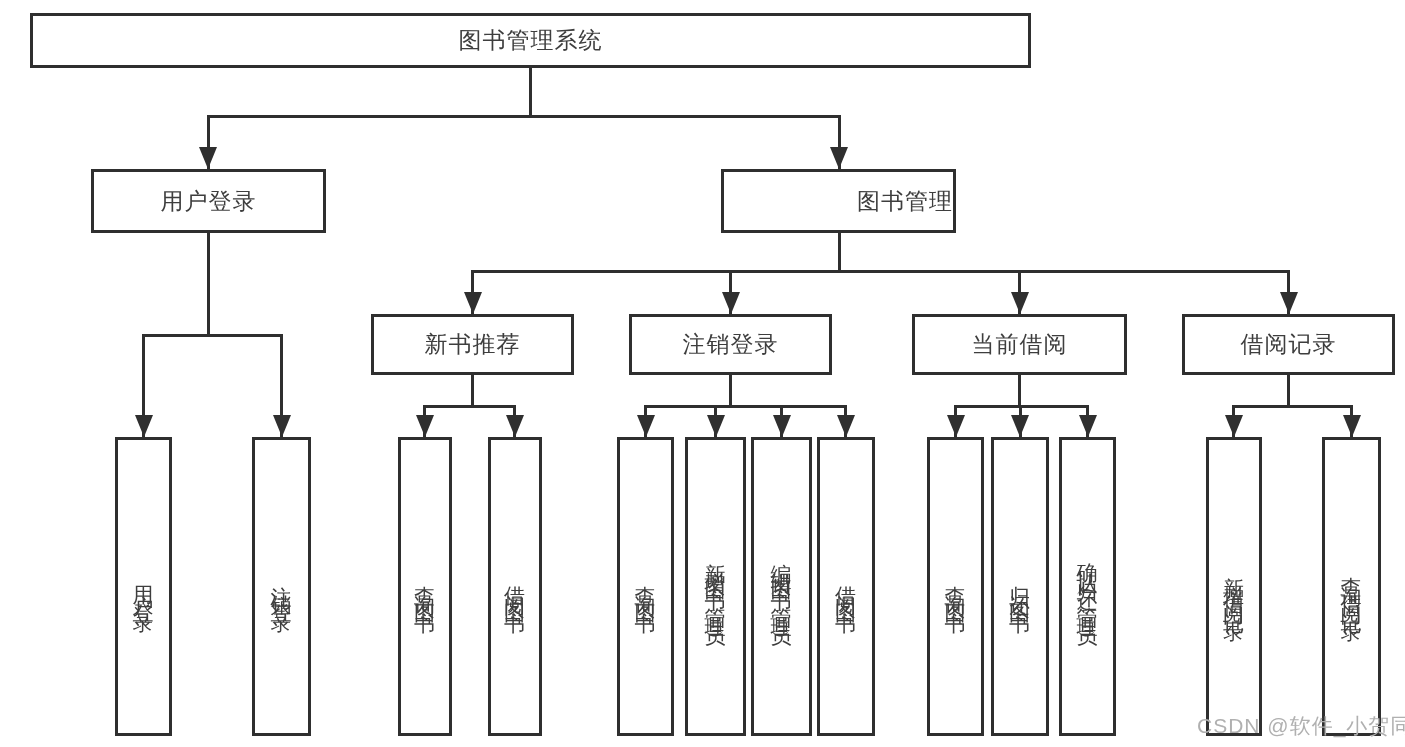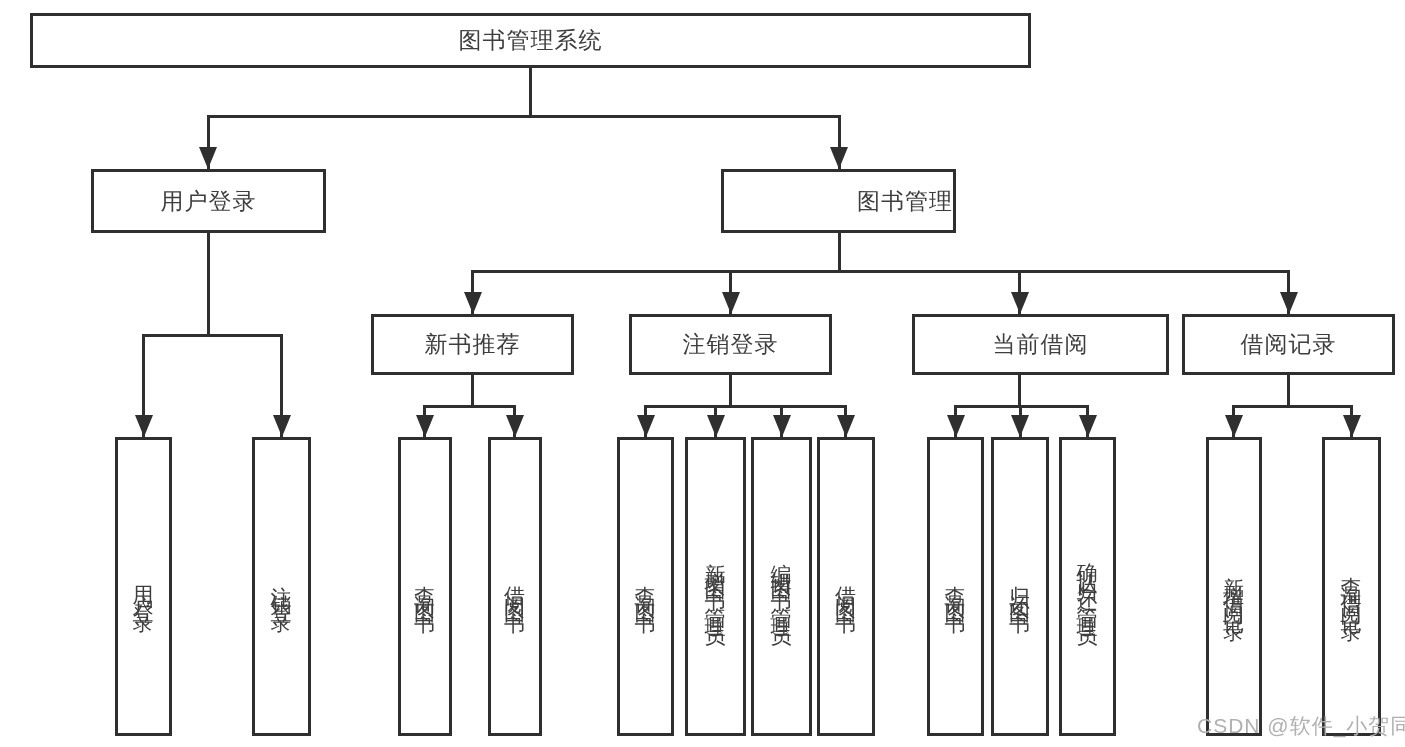--- a/index.html
+++ b/index.html
@@ -44,21 +44,21 @@
   <div class="box hbox" style="left:712px;top:169px;width:235px;height:64px;justify-content:flex-end;">
     <span>图书管理</span>
   </div>
 
   <div class="box hbox" style="left:362px;top:314px;width:203px;height:61px;text-align:center;">
     <span>新书推荐</span>
   </div>
   <div class="box hbox" style="left:620px;top:314px;width:203px;height:61px;">
     <span>注销登录</span>
   </div>
-  <div class="box hbox" style="left:903px;top:314px;width:257px;height:61px;">
+  <div class="box hbox" style="left:903px;top:314px;width:215px;height:61px;">
     <span>当前借阅</span>
   </div>
   <div class="box hbox" style="left:1173px;top:314px;width:213px;height:61px;">
     <span>借阅记录</span>
   </div>
 
   <div class="box vbox" style="left:106px;top:437px;width:57px;height:299px;">
     <span>用户登录</span>
   </div>
   <div class="box vbox" style="left:243px;top:437px;width:59px;height:299px;">

